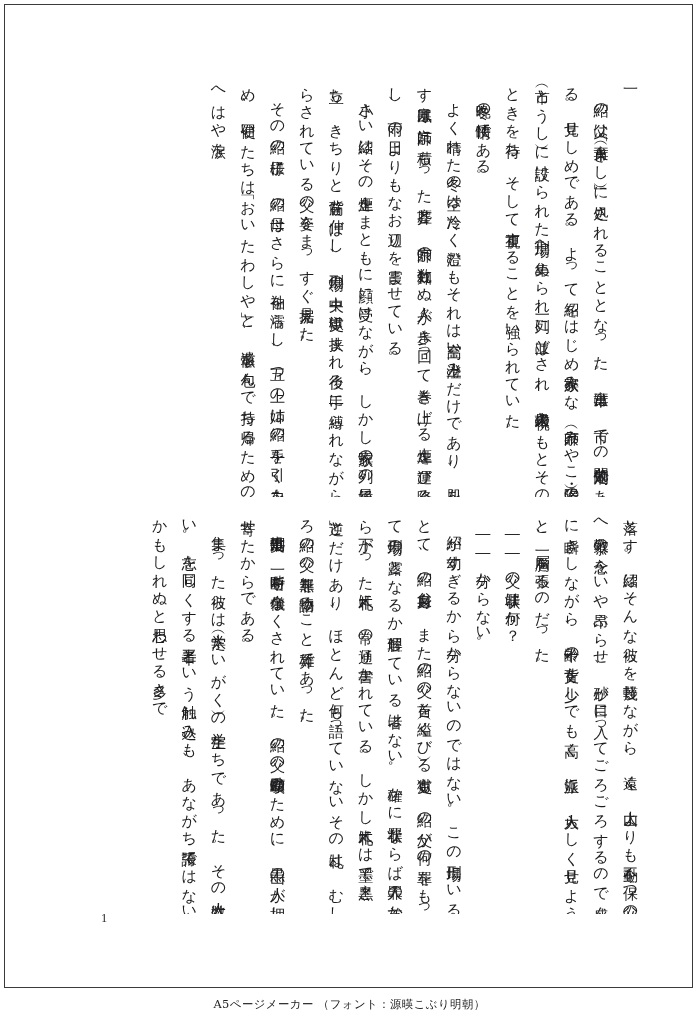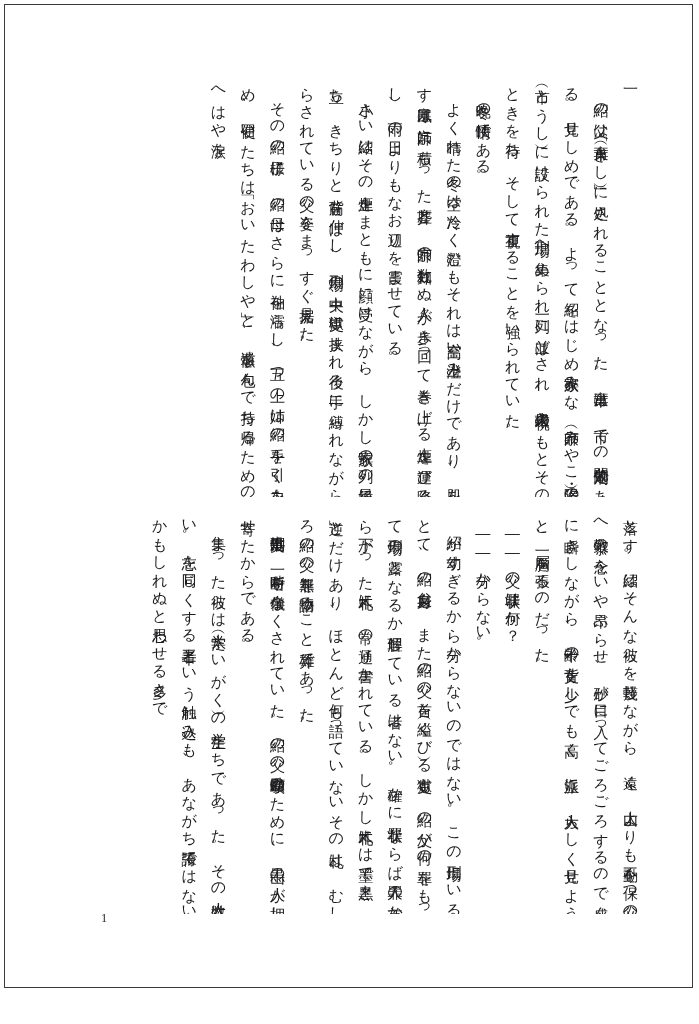--- a/index.html
+++ b/index.html
@@ -144,14 +144,15 @@
 
       <span class="para">事実処刑は、一時中断を余儀なくされていた。紹の父の助命嘆願のために、黒山の人が押し寄せたからである。</span>
 
       <span class="para">集まった彼らは太学（たいがく）の学生たちであった。その人数は多い。志を同じくする者三千という触れ込みも、あながち誇張ではないかもしれぬと思わせる多さで</span>
     </div>
 
     <div class="page-number">1</div>
 
   </div>
 
+  <div class="sheet-caption">A5ページメーカー （フォント：源暎こぶり明朝）</div>
 
 </div>
 
 </body></html>

